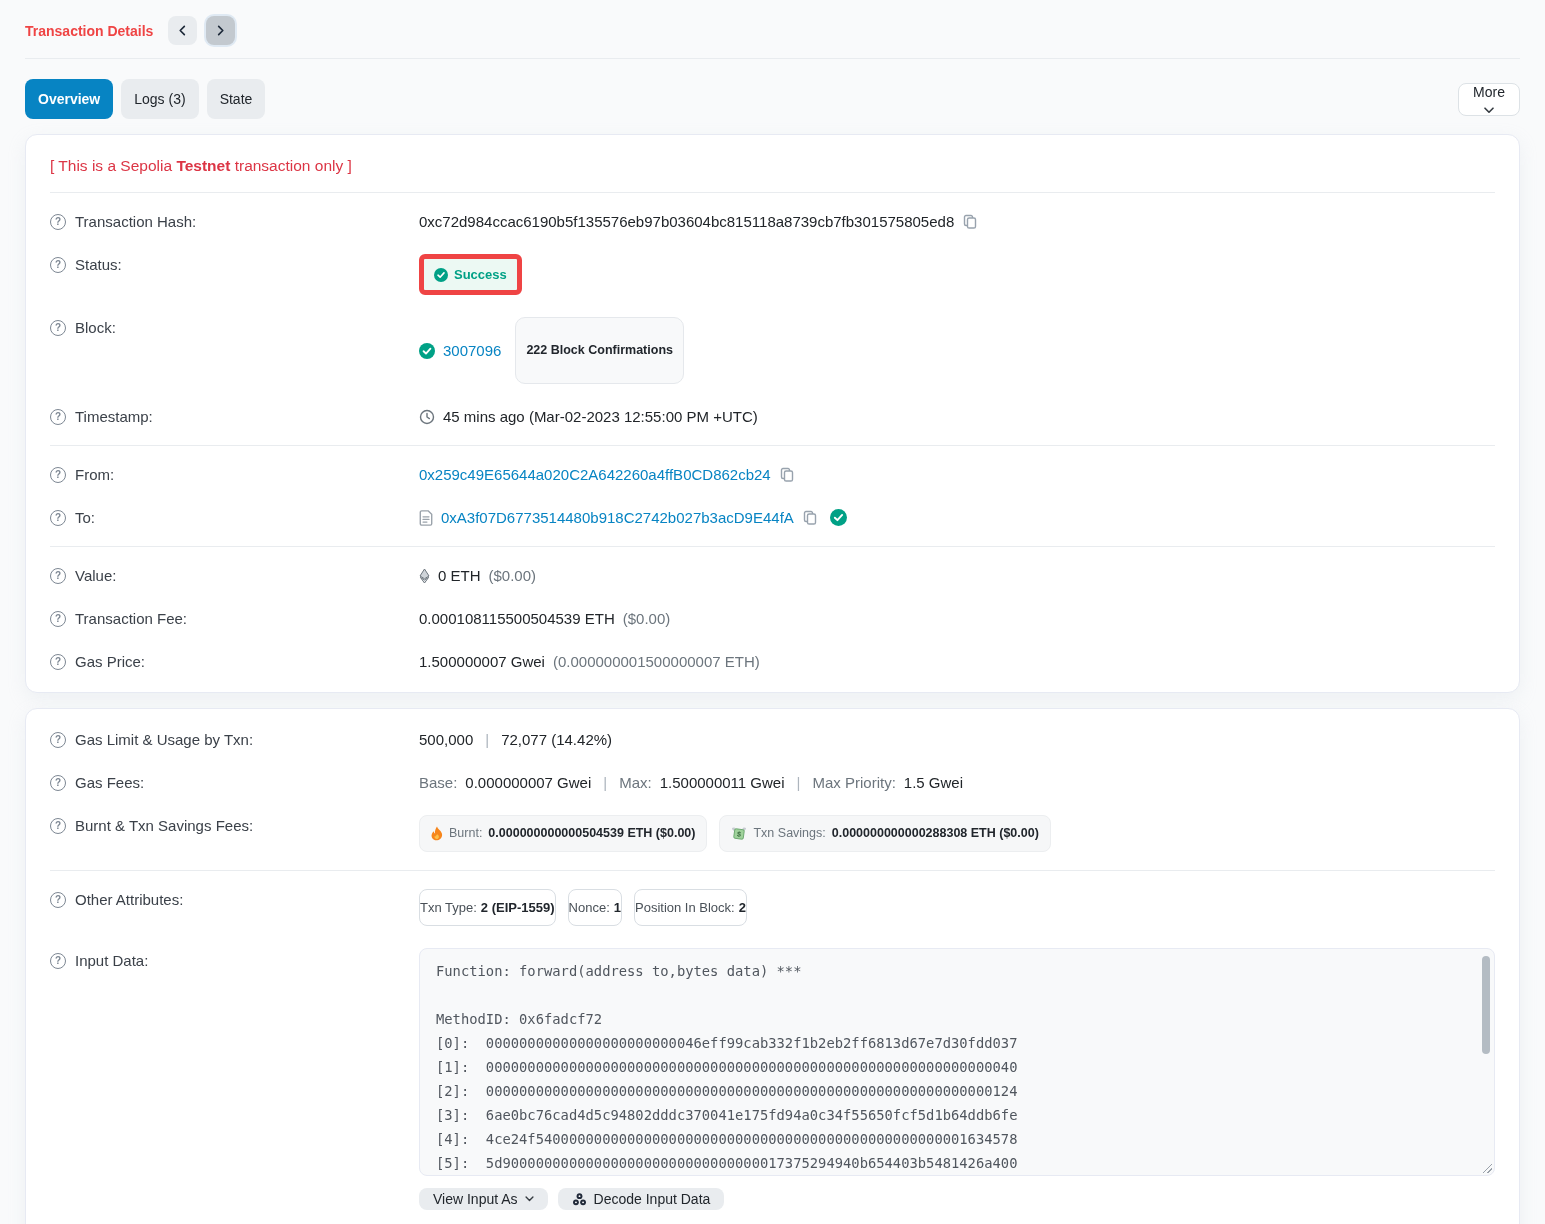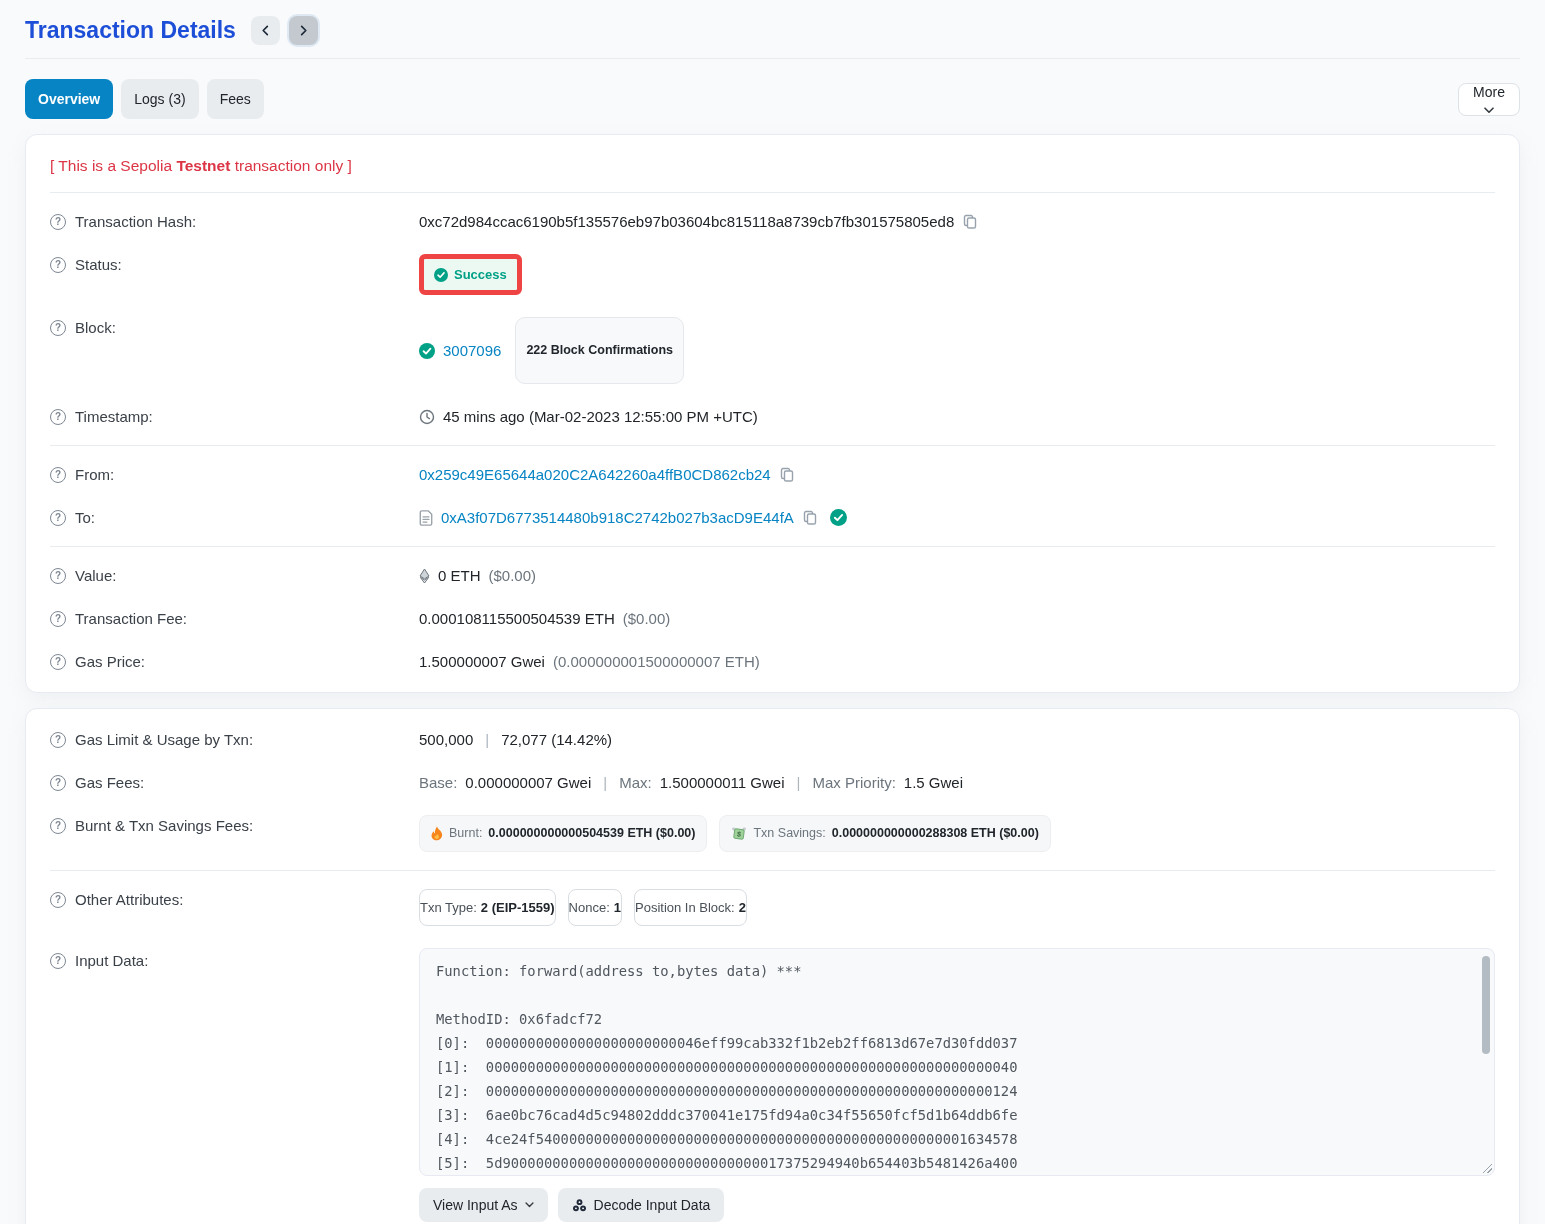--- a/index.html
+++ b/index.html
@@ -8,21 +8,21 @@
     width:1545px; height:1224px;
     background:#f9fafb;
     font-family:"Liberation Sans", sans-serif;
     color:#212529;
     -webkit-font-smoothing:antialiased;
   }
   .page { padding:10px 25px 18px 25px; }
 
   
   .page-header { display:flex; align-items:center; gap:9px; padding:6px 0 13px 0; }
-  .page-title { font-size:23px; font-weight:700; margin:0 6px 0 0; color:#1d4ed8; }
+  .page-title { font-size:14px; font-weight:700; margin:0 6px 0 0; color:#ef4444; }
   .nav-btn {
     width:29px; height:29px; border:none; border-radius:8px;
     background:#e9ecef; display:inline-flex; align-items:center; justify-content:center;
     cursor:pointer; padding:0;
   }
   .nav-btn.is-active { background:#c3c9cf; box-shadow:0 0 0 2px #dfe9f3; }
   .header-divider { border-top:1px solid #e9ecef; margin-bottom:20px; }
 
   
   .tabs-row { display:flex; justify-content:space-between; align-items:center; margin-bottom:15px; }
@@ -109,21 +109,21 @@
   }
   .vscrollbar { position:absolute; top:2px; right:2px; bottom:2px; width:12px; }
   .vscroll-thumb { position:absolute; top:5px; right:2px; width:8px; height:98px; background:#b4bcc3; border-radius:4px; }
   .resize-grip {
     position:absolute; right:2px; bottom:2px; width:11px; height:11px; cursor:nwse-resize;
     background:
       linear-gradient(135deg, transparent 0 55%, #9aa2aa 55% 62%, transparent 62% 75%, #9aa2aa 75% 82%, transparent 82%);
   }
   .input-actions { display:flex; gap:10px; margin-top:12px; }
   .input-btn {
-    height:34px; padding:0 14px; background:#e9ecef; border:none; border-radius:8px;
+    height:22px; padding:0 14px; background:#e9ecef; border:none; border-radius:8px;
     font-size:14px; color:#21262c; font-family:inherit; font-weight:500;
     display:inline-flex; align-items:center; gap:7px; cursor:pointer;
   }
 
   .more-details-row { padding:15px 24px 13px 24px; }
   .more-details-row .row-label { color:#3b4149; }
 
   svg { display:block; flex:none; }
 </style>
 </head>
@@ -147,21 +147,21 @@
           </svg>
       </span>
     </button>
   </div>
   <div class="header-divider"></div>
 
   <div class="tabs-row">
     <div class="tabs">
       <button class="tab active">Overview</button>
       <button class="tab">Logs (3)</button>
-      <button class="tab">Fees</button>
+      <button class="tab">State</button>
     </div>
     <button class="more-btn">
       <span>More</span>
       <span>
         <svg width="10" height="7" viewBox="0 0 10 7" fill="none">
             <path d="M1 1.2 L5 5.2 L9 1.2" stroke="#353b41" stroke-width="1.6" stroke-linecap="round" stroke-linejoin="round"></path>
           </svg>
       </span>
     </button>
   </div>

